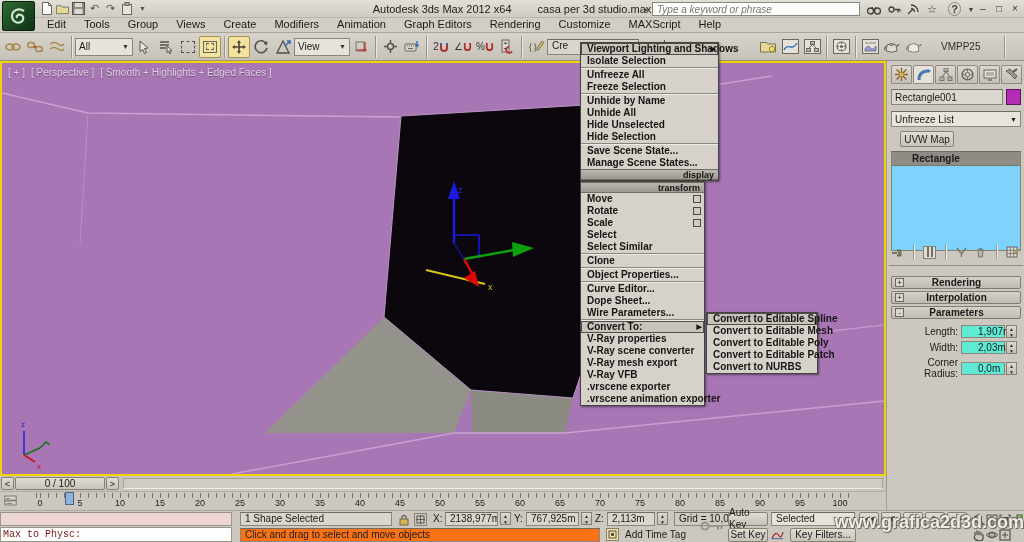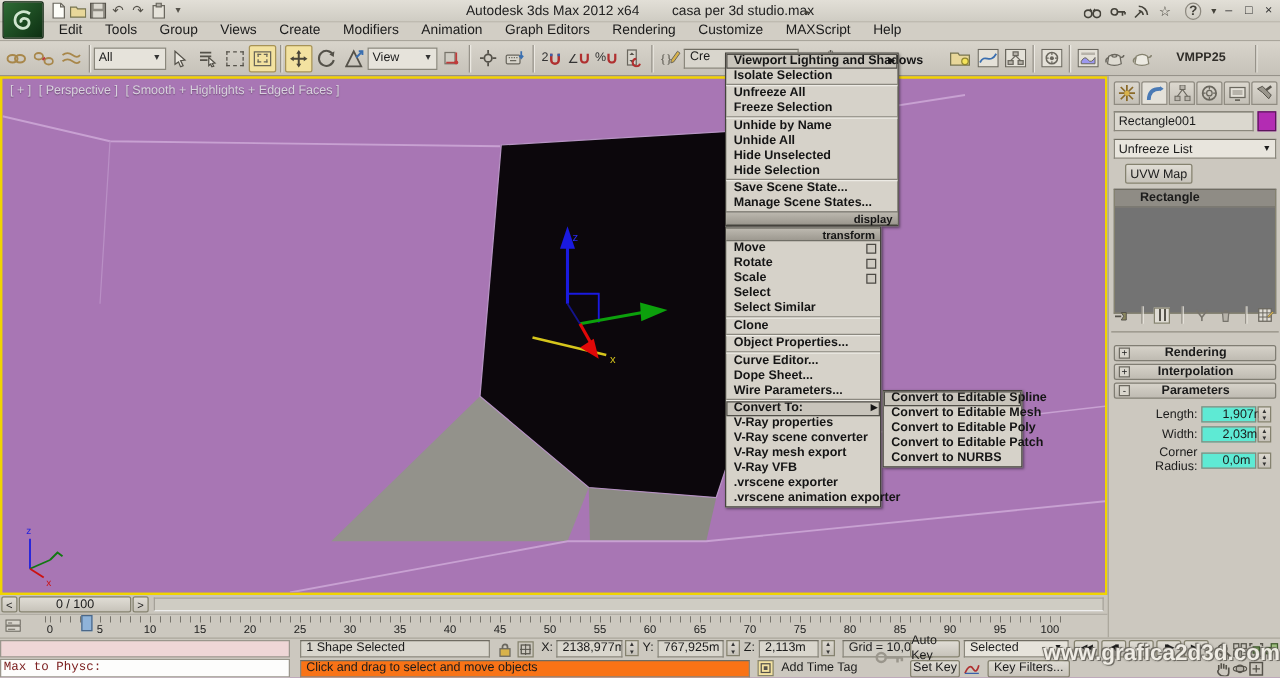--- a/index.html
+++ b/index.html
@@ -107,20 +107,21 @@
           <rect x="4" y=".5" width="4" height="3" fill="#b3b0a7" stroke="#6a675e"></rect>
         </svg>
       </span>
     <span class="navico" style="font-size:7px">▼</span>
   </div>
   <div class="titletext">
     <span>Autodesk 3ds Max 2012 x64</span>
     <span>casa per 3d studio.max</span>
   </div>
   <span class="utilico" style="left:638px;font-size:8px">▸</span>
+  <input class="search" placeholder="Type a keyword or phrase" style="">
   <span class="utilico" style="left:866px">
       <svg width="14" height="11" viewBox="0 0 14 11">
         <circle cx="3.5" cy="7" r="3" fill="none" stroke="#44423a" stroke-width="1.4"></circle>
         <circle cx="10.5" cy="7" r="3" fill="none" stroke="#44423a" stroke-width="1.4"></circle>
         <path d="M5 3 L6.5 5 M9 3 L7.5 5" stroke="#44423a"></path>
       </svg>
     </span>
   <span class="utilico" style="left:886px">
       <svg width="13" height="11" viewBox="0 0 13 11">
         <circle cx="3.5" cy="5.5" r="2.5" fill="none" stroke="#44423a" stroke-width="1.3"></circle>
@@ -333,21 +334,21 @@
         <path d="M13 6 q3 0 3 -2 M4 6 q-3 1 -2 4" fill="none" stroke="#6a675e" stroke-width="1.2"></path>
         <ellipse cx="8.5" cy="4.6" rx="2" ry="1" fill="none" stroke="#6a675e"></ellipse>
       </svg>
     </span>
   <span class="ti">
       <svg width="18" height="13" viewBox="0 0 18 13">
         <path d="M4 5 q5 -3 9 0 l1 6 q-5.5 2.5 -11 0 Z" fill="#eceae2" stroke="#85826f"></path>
         <path d="M13 6 q3 0 3 -2 M4 6 q-3 1 -2 4" fill="none" stroke="#85826f" stroke-width="1.2"></path>
       </svg>
     </span>
-  <span style="margin-left:16px;font-size:10px;font-weight:700;color:#2f2d28">VMPP25</span>
+  <span style="margin-left:16px;font-size:10px;font-weight:400;color:#2f2d28">VMPP25</span>
   <span class="vsep" style="margin-left:24px"></span>
 </div>
 
 <div class="viewport">
   <div class="vplabel">
     <span>[ + ]</span>
     <span>[ Perspective ]</span>
     <span>[ Smooth + Highlights + Edged Faces ]</span>
   </div>
   <svg width="882" height="411" viewBox="0 0 882 411">
@@ -489,21 +490,21 @@
       <span>Rectangle001</span>
     </div>
   <span class="abs" style="left:119px;top:28px;width:15px;height:16px;background:#b32cb3;border:1px solid #5c165c"></span>
   <div class="field" style="position:absolute;left:4px;top:50px;width:130px;height:16px;background:#e8e5dd">
     <span>Unfreeze List</span>
     <span style="margin-left:auto;font-size:7px">▼</span>
   </div>
   <div class="btn3d" style="position:absolute;left:13px;top:70px;width:54px;height:16px">
       <span>UVW Map</span>
     </div>
-  <div class="abs" style="left:4px;top:90px;width:130px;height:100px;background:#737373;border:1px solid #85826f;border-top-color:#6f6c62">
+  <div class="abs" style="left:4px;top:90px;width:130px;height:100px;background:#7dd3fc;border:1px solid #85826f;border-top-color:#6f6c62">
     <div style="height:14px;background:#8f8c85;border-bottom:1px solid #77746c;font-size:10px;font-weight:700;padding-left:20px;line-height:14px"><span>Rectangle</span></div>
   </div>
   <div class="abs" style="left:4px;top:182px;width:130px;height:18px;display:flex;align-items:center;gap:6px">
     <span class="navico">
         <svg width="13" height="11" viewBox="0 0 13 11">
           <path d="M1 6h5" stroke="#55524a" stroke-width="1.4"></path>
           <path d="M6 3 l4 0 0 6 -4 0 2 -3z" fill="#8a875e" stroke="#55524a" stroke-width=".8"></path>
         </svg>
       </span>
     <span class="vsep" style="height:14px"></span>

